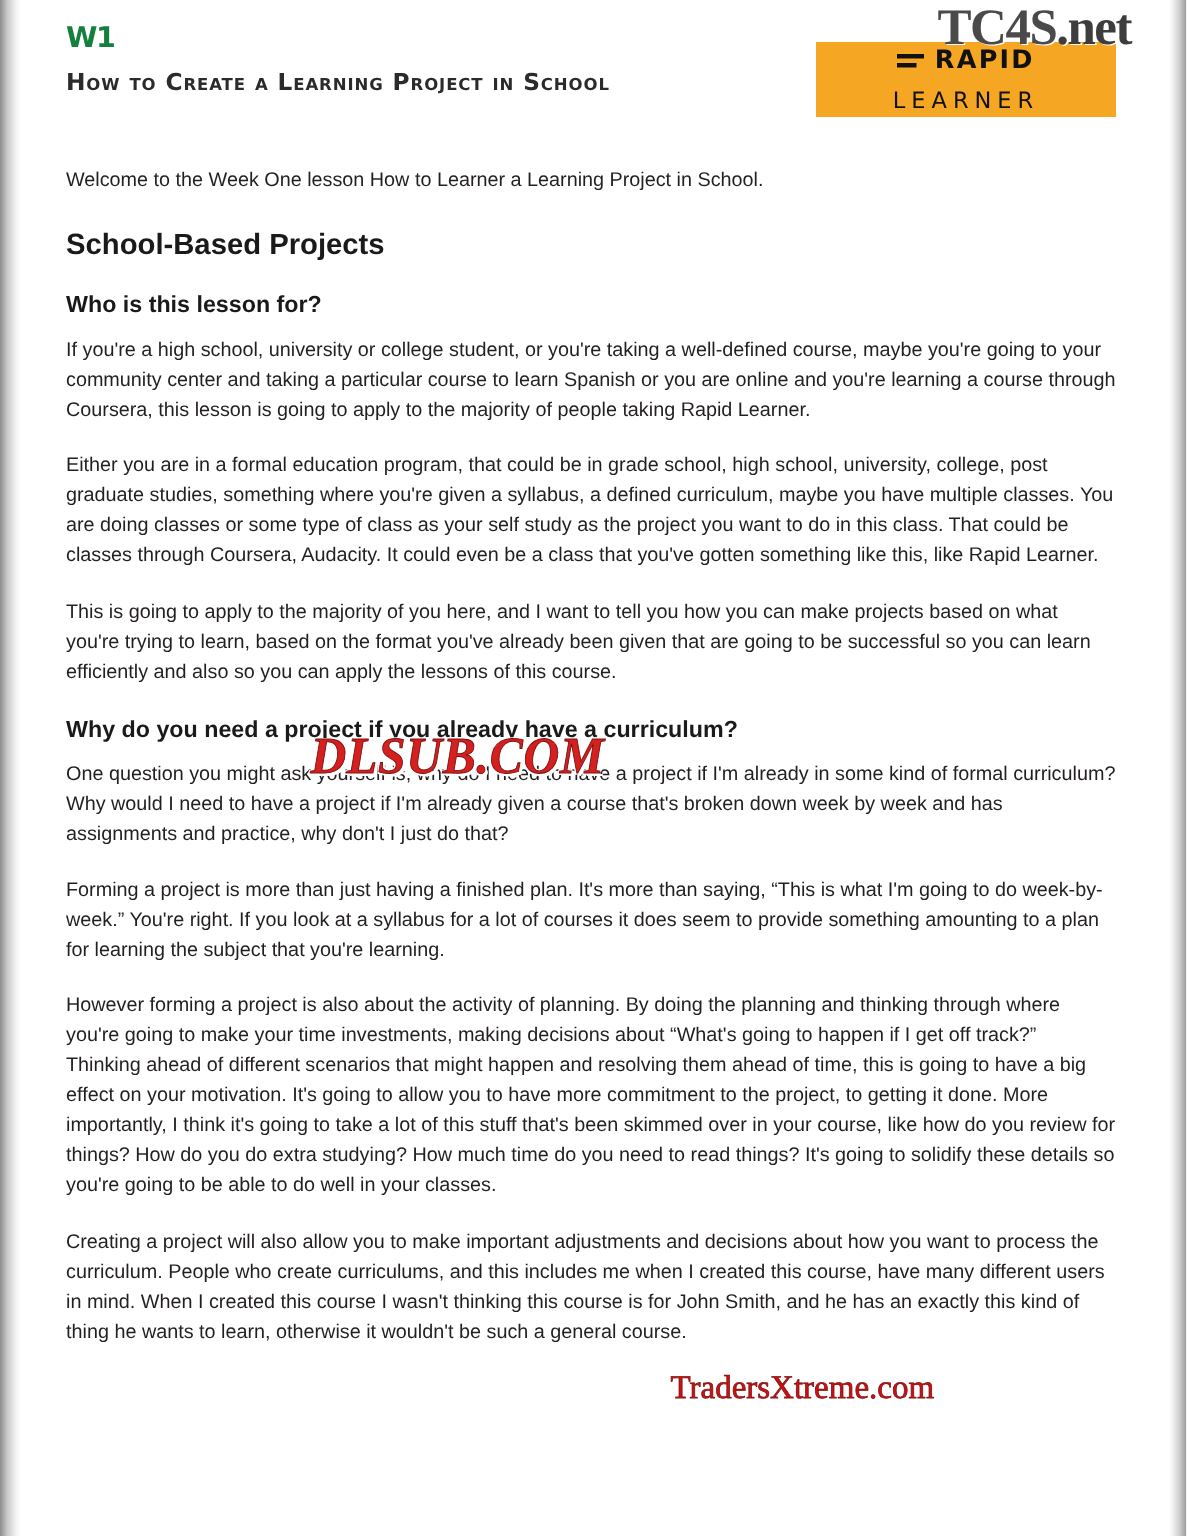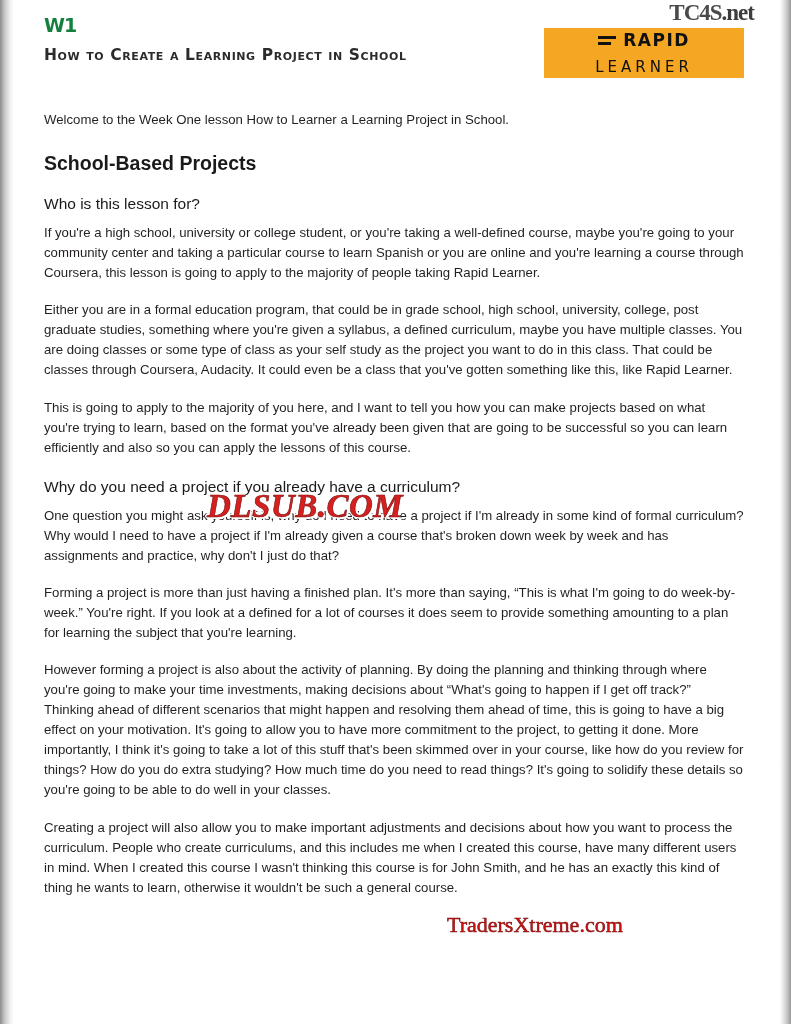--- a/index.html
+++ b/index.html
@@ -115,21 +115,21 @@
     letter-spacing: 4px;
     color: #111;
     margin-top: 8px;
   }
   .tc4s-wm {
     position: absolute;
     right: -10px;
     top: 0px;
     font-family: "Liberation Serif", serif;
     font-weight: bold;
-    font-size: 23px;
+    font-size: 34px;
     color: #4a4a4a;
     text-shadow: 1px 1px 0 #ffffff, -1px -1px 0 rgba(255,255,255,0.6);
     letter-spacing: -1px;
   }
   .tc4s-wm .dotnet { color: #3d3d3d; }
 
   
   .body {
     position: relative;
     padding-top: 18px;
@@ -142,21 +142,21 @@
     text-align: left;
   }
   h2.h-major {
     font-size: 19.5px;
     font-weight: bold;
     color: #1a1a1a;
     margin: 22px 0 16px 0;
   }
   h3.h-minor {
     font-size: 15.5px;
-    font-weight: normal;
+    font-weight: bold;
     color: #1a1a1a;
     margin: 20px 0 10px 0;
   }
   .intro { margin-top: 8px; }
 
   
   .dlsub-wm {
     position: absolute;
     left: 207px;
     top: 487px;
@@ -223,21 +223,21 @@
 
       <h3 class="h-minor">Who is this lesson for?</h3>
 
       <p class="para">If you're a high school, university or college student, or you're taking a well-defined course, maybe you're going to your community center and taking a particular course to learn Spanish or you are online and you're learning a course through Coursera, this lesson is going to apply to the majority of people taking Rapid Learner.</p>
       <p class="para">Either you are in a formal education program, that could be in grade school, high school, university, college, post graduate studies, something where you're given a syllabus, a defined curriculum, maybe you have multiple classes. You are doing classes or some type of class as your self study as the project you want to do in this class. That could be classes through Coursera, Audacity. It could even be a class that you've gotten something like this, like Rapid Learner.</p>
       <p class="para">This is going to apply to the majority of you here, and I want to tell you how you can make projects based on what you're trying to learn, based on the format you've already been given that are going to be successful so you can learn efficiently and also so you can apply the lessons of this course.</p>
 
       <h3 class="h-minor">Why do you need a project if you already have a curriculum?</h3>
 
       <p class="para">One question you might ask yourself is, why do I need to have a project if I'm already in some kind of formal curriculum? Why would I need to have a project if I'm already given a course that's broken down week by week and has assignments and practice, why don't I just do that?</p>
-      <p class="para">Forming a project is more than just having a finished plan. It's more than saying, “This is what I'm going to do week-by-week.” You're right. If you look at a defined for a lot of courses it does seem to provide something amounting to a plan for learning the subject that you're learning.</p>
+      <p class="para">Forming a project is more than just having a finished plan. It's more than saying, “This is what I'm going to do week-by-week.” You're right. If you look at a syllabus for a lot of courses it does seem to provide something amounting to a plan for learning the subject that you're learning.</p>
       <p class="para">However forming a project is also about the activity of planning. By doing the planning and thinking through where you're going to make your time investments, making decisions about “What's going to happen if I get off track?” Thinking ahead of different scenarios that might happen and resolving them ahead of time, this is going to have a big effect on your motivation. It's going to allow you to have more commitment to the project, to getting it done. More importantly, I think it's going to take a lot of this stuff that's been skimmed over in your course, like how do you review for things? How do you do extra studying? How much time do you need to read things? It's going to solidify these details so you're going to be able to do well in your classes.</p>
       <p class="para">Creating a project will also allow you to make important adjustments and decisions about how you want to process the curriculum. People who create curriculums, and this includes me when I created this course, have many different users in mind. When I created this course I wasn't thinking this course is for John Smith, and he has an exactly this kind of thing he wants to learn, otherwise it wouldn't be such a general course.</p>
 
     </div>
   </div>
 
   <div class="dlsub-wm">DLSUB.COM</div>
   <div class="tx-wm">TradersXtreme.com</div>
 
 </div>

